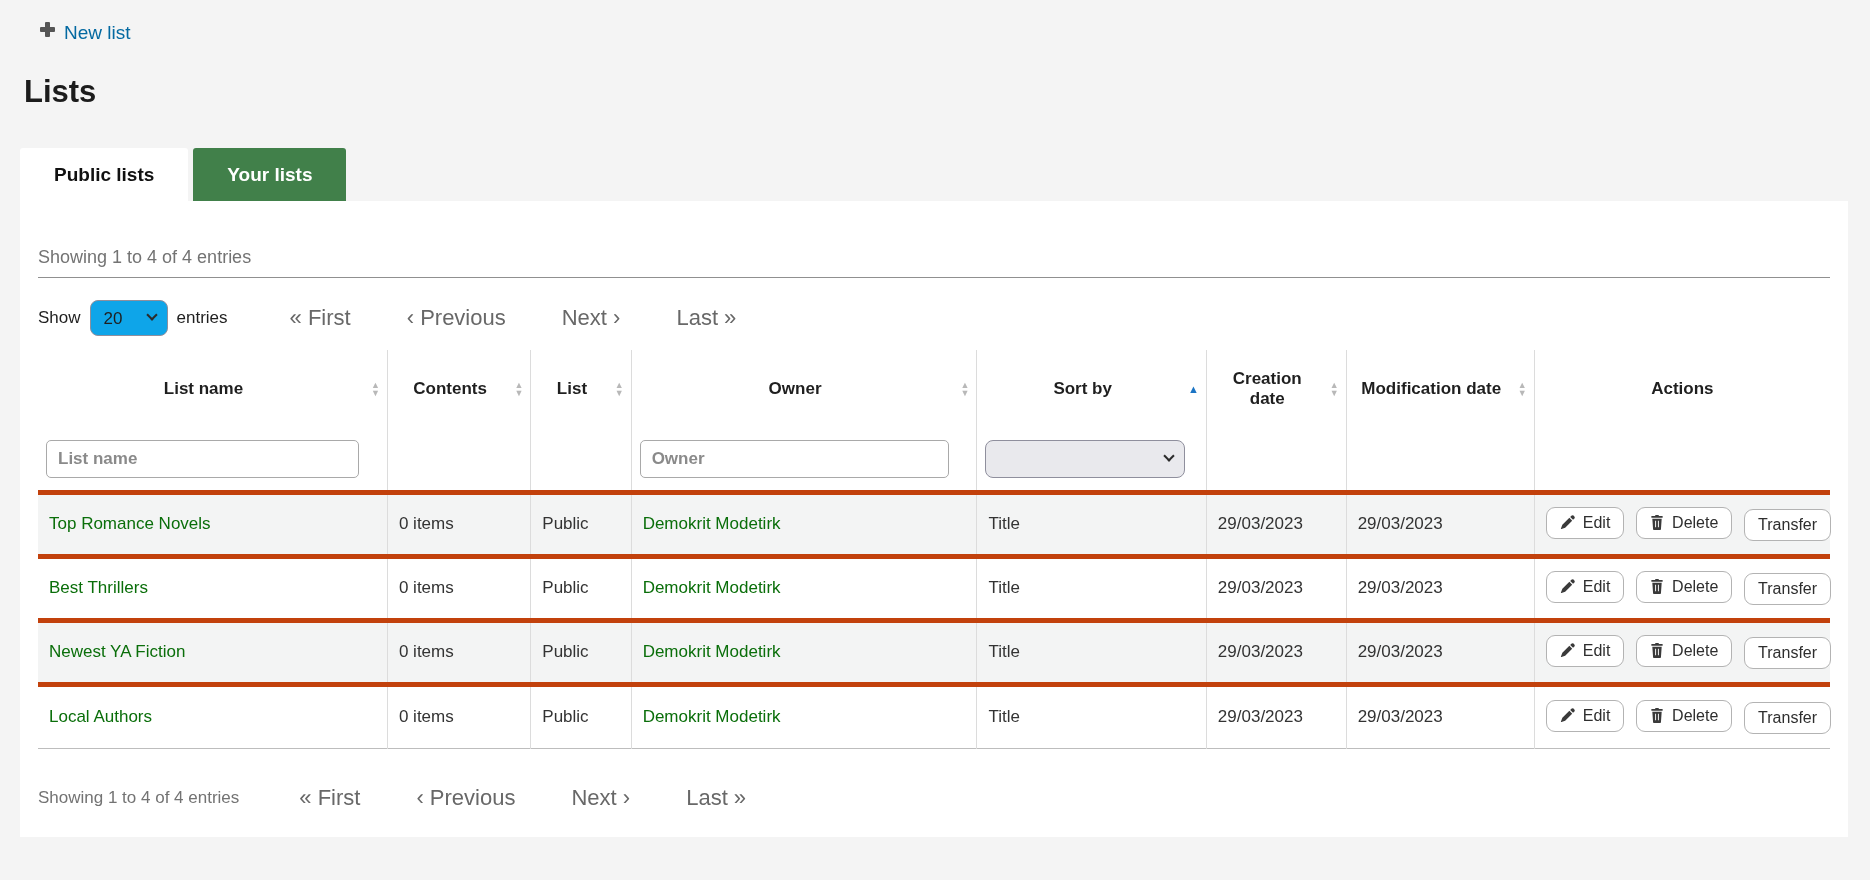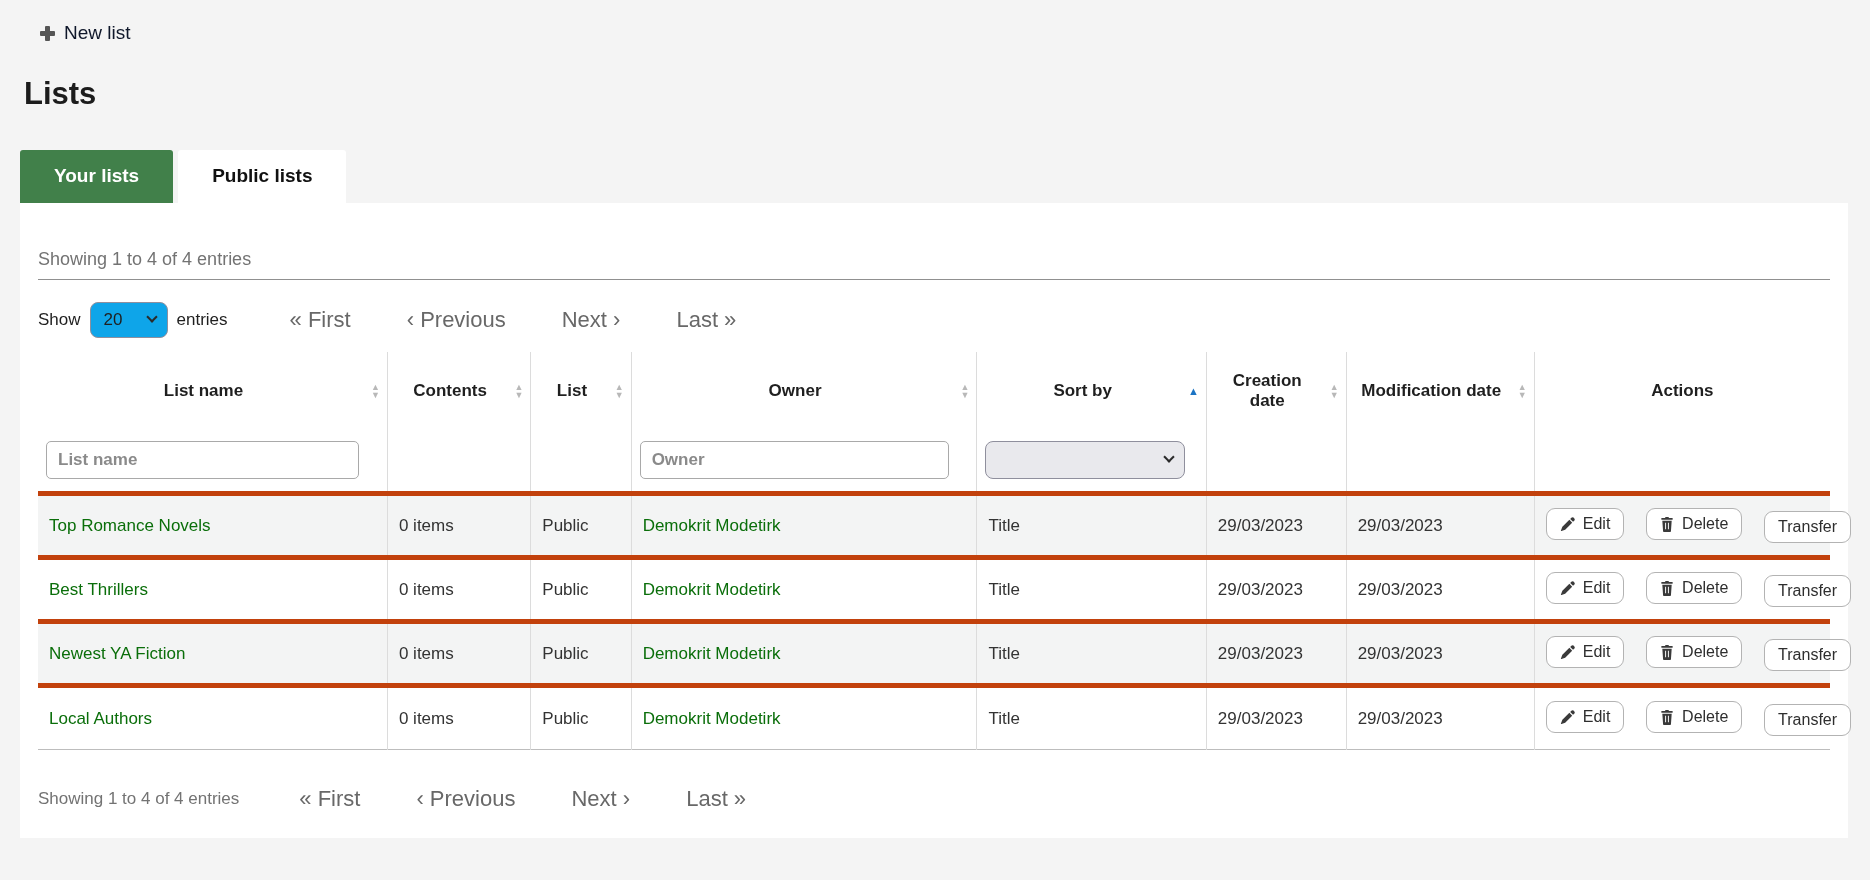--- a/index.html
+++ b/index.html
@@ -6,22 +6,22 @@
   html, body { width: 1870px; height: 880px; }
   body {
     background: #f4f4f4;
     font-family: "Liberation Sans", "DejaVu Sans", sans-serif;
     color: #333;
     font-size: 17px;
   }
   
   .toolbar { padding: 22px 0 0 40px; }
   .new-list-link {
-    display: inline-flex; align-items: center; gap: 9px;
-    color: #0f172a; font-size: 19px; text-decoration: none; cursor: pointer;
+    display: inline-flex; align-items: flex-start; gap: 9px;
+    color: #0369a1; font-size: 19px; text-decoration: none; cursor: pointer;
   }
   .plus-icon { display: inline-block; width: 15px; height: 15px; position: relative; }
   .plus-icon::before, .plus-icon::after {
     content: ""; position: absolute; background: #555; border-radius: 1px;
   }
   .plus-icon::before { left: 5px; top: 0; width: 5px; height: 15px; }
   .plus-icon::after  { left: 0; top: 5px; width: 15px; height: 5px; }
 
   
   h1.page-title { margin: 30px 0 0 24px; font-size: 31px; font-weight: 700; color: #1c1c1c; }
@@ -101,21 +101,21 @@
   tbody tr.data-row:nth-child(odd) { background: #f3f4f4; }
   tbody tr.data-row td { height: 64px; vertical-align: middle; padding: 0 11px; color: #333; }
   a.green-link { color: #0a6e0a; text-decoration: none; cursor: pointer; }
 
   
   .actions-cell { white-space: nowrap; }
   .btn {
     display: inline-flex; align-items: center; gap: 8px;
     background: #ffffff; border: 1px solid #b3b3b3; border-radius: 9px;
     padding: 6px 13px; font-size: 16px; color: #2e2e2e;
-    font-family: inherit; cursor: pointer; margin-right: 17px;
+    font-family: inherit; cursor: pointer; margin-right: 7px;
   }
   .btn svg { display: block; }
 
   
   .bottom-row { display: flex; align-items: center; margin-top: 36px; }
   .bottom-row .summary { margin: 0; font-size: 17px; }
   .bottom-row .pager { margin-left: 60px; }
 </style>
 </head>
 <body>
@@ -123,25 +123,25 @@
 <div class="toolbar">
   <a class="new-list-link">
     <span class="plus-icon"></span>
     <span>New list</span>
   </a>
 </div>
 
 <h1 class="page-title">Lists</h1>
 
 <div class="tabs">
+  <div class="tab inactive">
+    <span>Public lists</span>
+  </div>
   <div class="tab active">
     <span>Your lists</span>
-  </div>
-  <div class="tab inactive">
-    <span>Public lists</span>
   </div>
 </div>
 
 <div class="panel">
 
   <div class="summary">Showing 1 to 4 of 4 entries</div>
   <hr>
 
   <div class="controls-row">
     <span class="lbl">Show</span>

